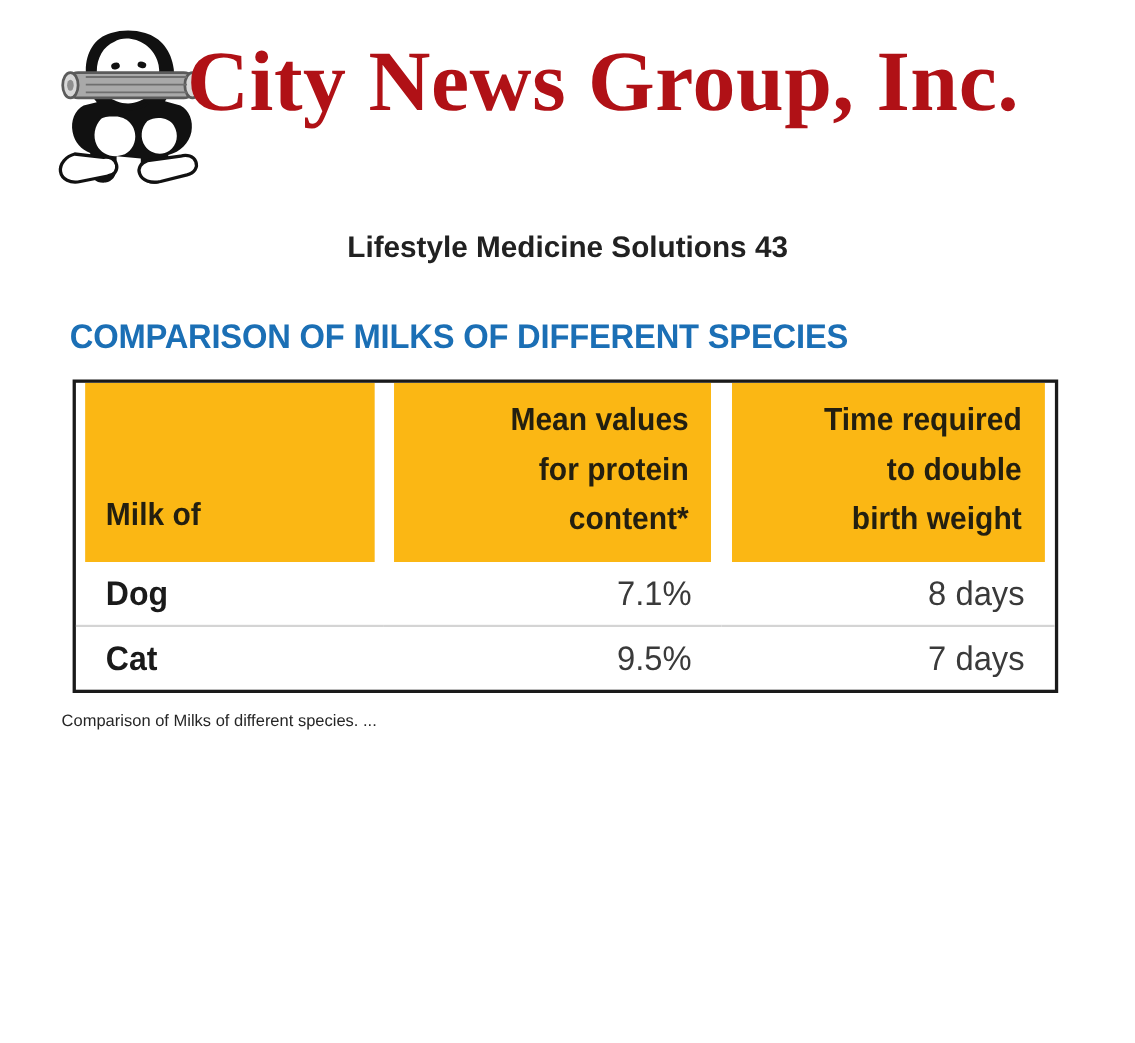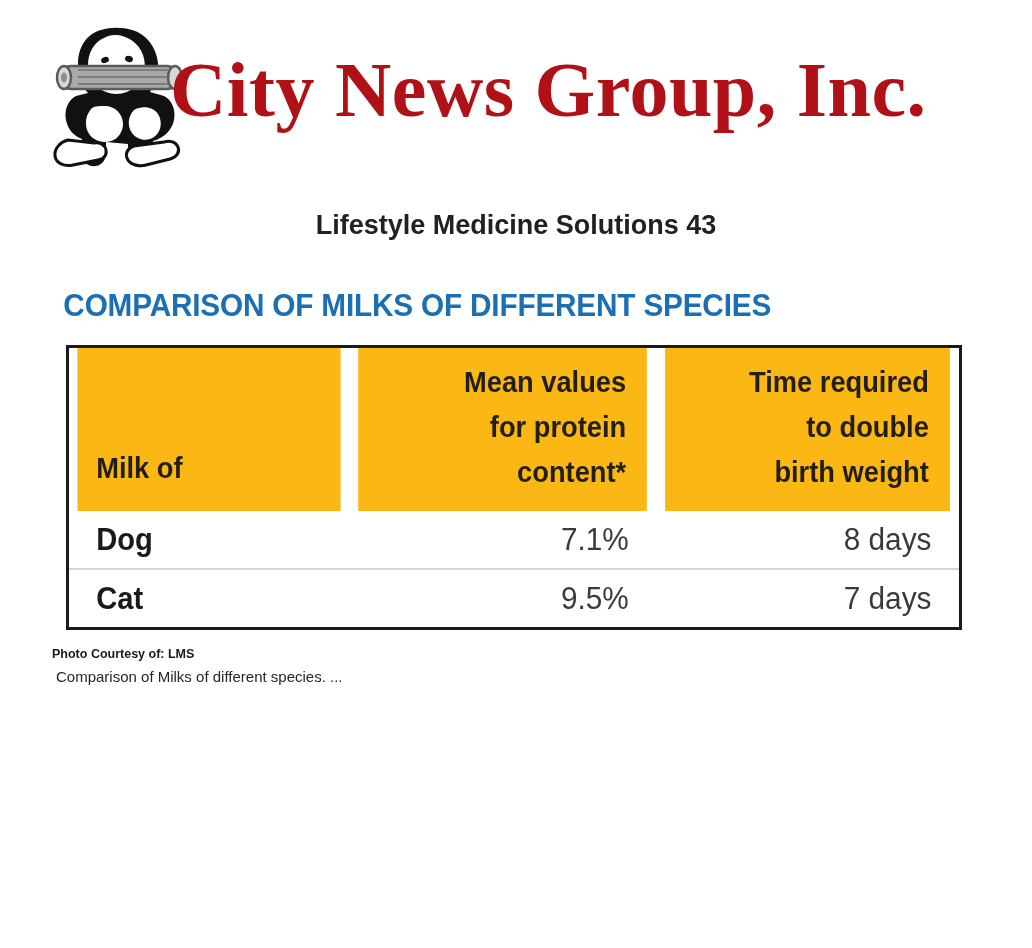--- a/index.html
+++ b/index.html
@@ -23,21 +23,21 @@
   .logo-mark {
     position: absolute;
     left: 38px;
     top: 22px;
     width: 160px;
     height: 148px;
   }
   .logo-wordmark {
     position: absolute;
     left: 170px;
-    top: 48px;
+    top: 32px;
     font-family: "Liberation Serif", "DejaVu Serif", serif;
     font-weight: 700;
     font-size: 78px;
     line-height: 84px;
     letter-spacing: 0.5px;
     white-space: nowrap;
   }
 
   
   .subtitle {
@@ -239,15 +239,14 @@
       <tr>
         <td class="cell-name">Cat</td>
         <td class="cell-val">9.5%</td>
         <td class="cell-val">7 days</td>
       </tr>
     </tbody>
   </table>
 </div>
 
 <div class="footer">
-  <p class="credit">Photo Courtesy of: LMS</p>
   <p class="caption">Comparison of Milks of different species. ...</p>
 </div>
 
 </body></html>

